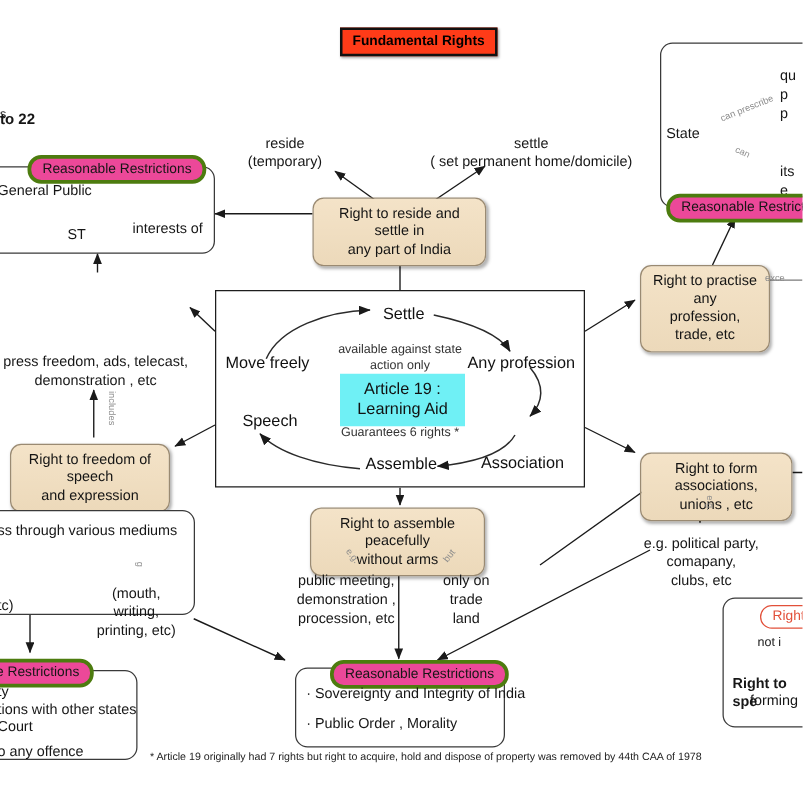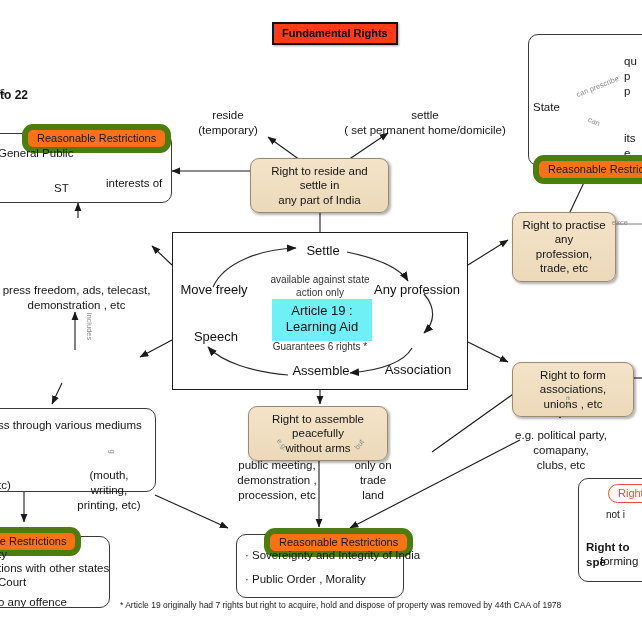--- a/index.html
+++ b/index.html
@@ -37,22 +37,22 @@
     font-size:11.5px;
     text-align:center;
     line-height:1.25;
     padding:5px 7px;
     box-shadow:1.5px 1.5px 2.5px rgba(0,0,0,.30);
     color:#141414;
   }
 
   
   .pill{
-    background:#f97316;
-    border:6px solid #4d7c0f;
+    background:#ec4899;
+    border:3px solid #4d7c0f;
     border-radius:11px;
     font-size:11px;
     padding:2px 9px 3px 9px;
     white-space:nowrap;
     text-align:center;
     color:#161616;
   }
   .pill.red-outline{
     background:#ffffff;
     border:1px solid #e2503a;
@@ -199,20 +199,24 @@
   <div class="edgelabel" style="left:588px;top:117px;transform:rotate(24deg);">can</div>
   <div class="node pill" style="left:533px;top:155px;">Reasonable Restriction</div>
 
 
   <div class="txt" style="left:-6px;top:283px;width:165px;">
     <span>press freedom, ads, telecast,</span><br>
     <span>demonstration , etc</span>
   </div>
   <div class="edgelabel" style="left:76px;top:322px;transform:rotate(90deg);">includes</div>
 
+  <div class="node tan" style="left:8px;top:355px;width:128px;">
+    <span>Right to freedom of speech</span><br>
+    <span>and expression</span>
+  </div>
 
   <div class="node panel" style="left:-92px;top:408px;width:248px;height:84px;"></div>
   <div class="txt l" style="left:-2px;top:418px;">ss through various mediums</div>
   <div class="txt l" style="left:-2px;top:478px;">tc)</div>
   <div class="txt" style="left:70px;top:468px;width:78px;">
     <span>(mouth, writing,</span><br>
     <span>printing, etc)</span>
   </div>
   <div class="edgelabel" style="left:110px;top:447px;transform:rotate(90deg);">g</div>
 

